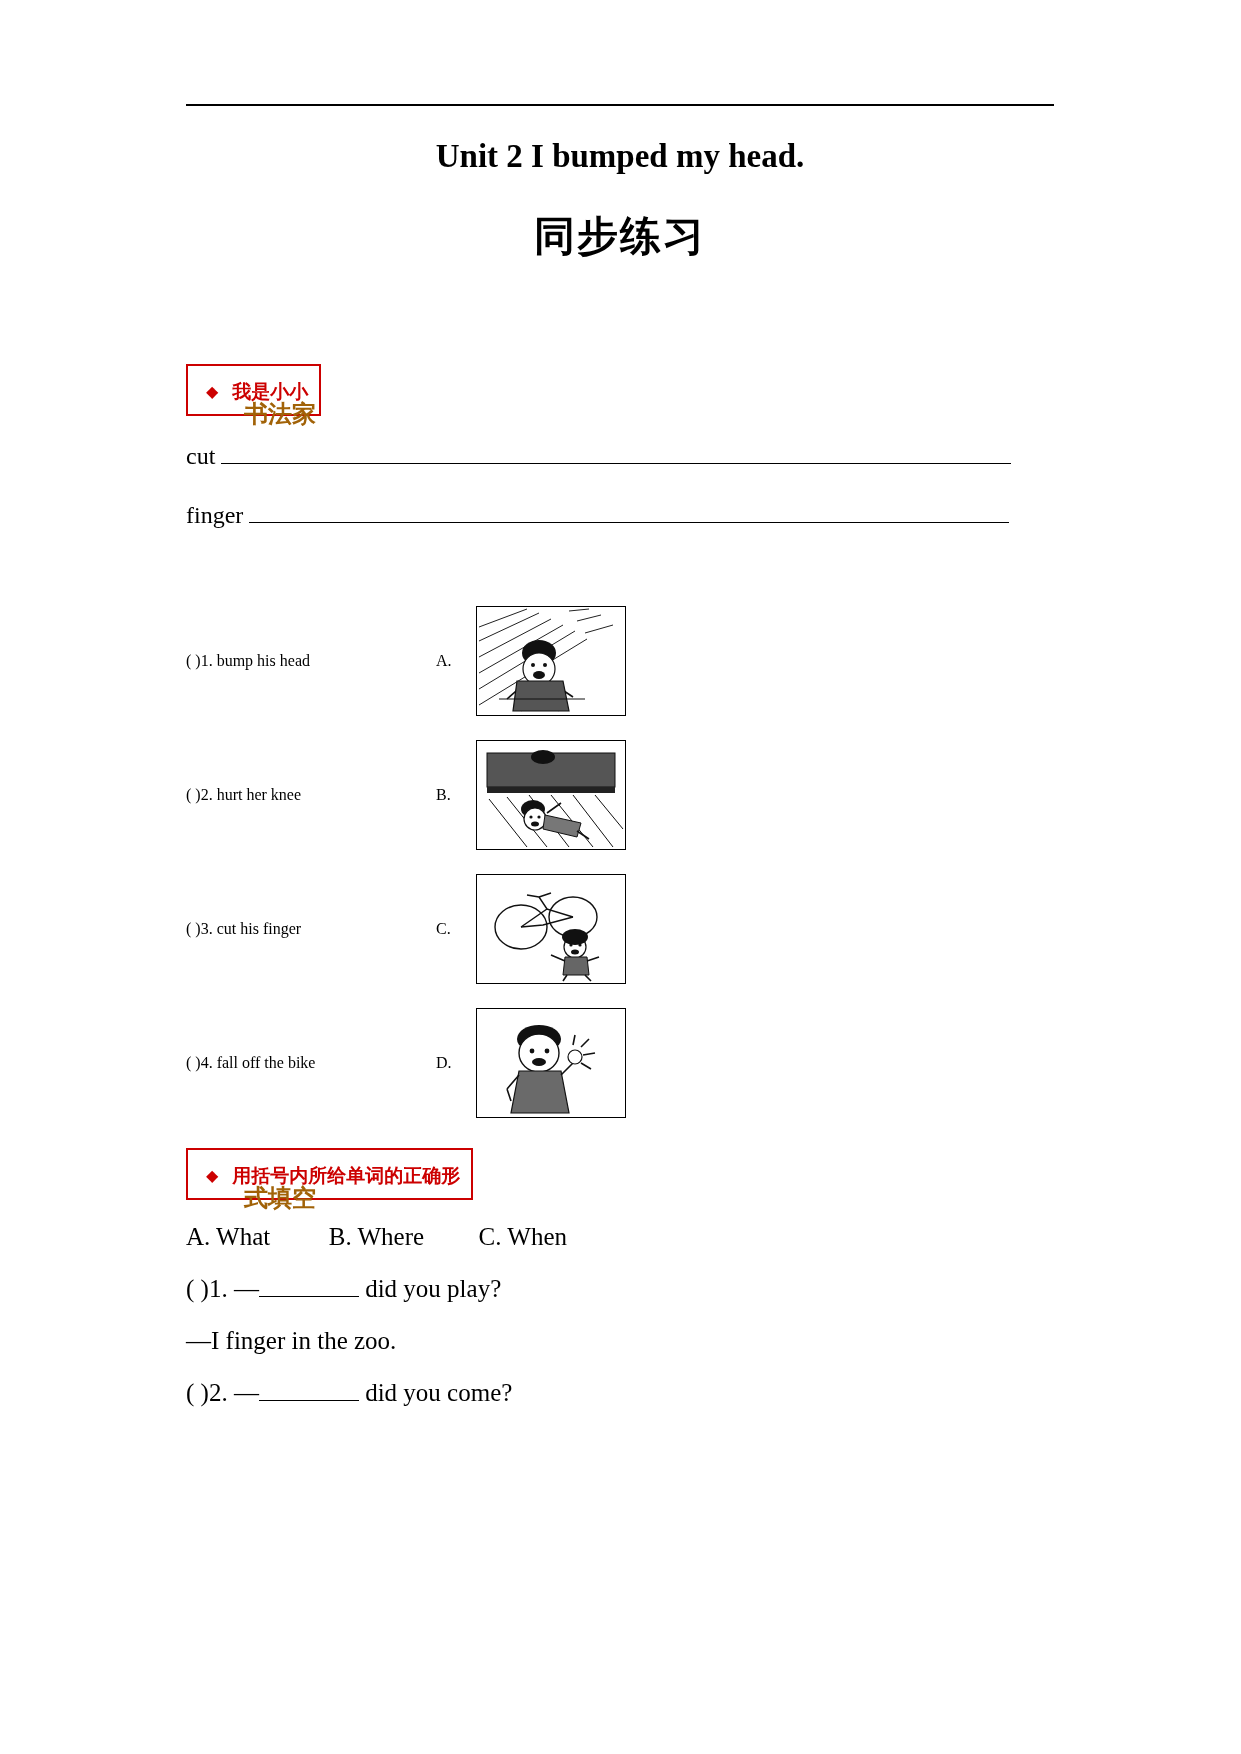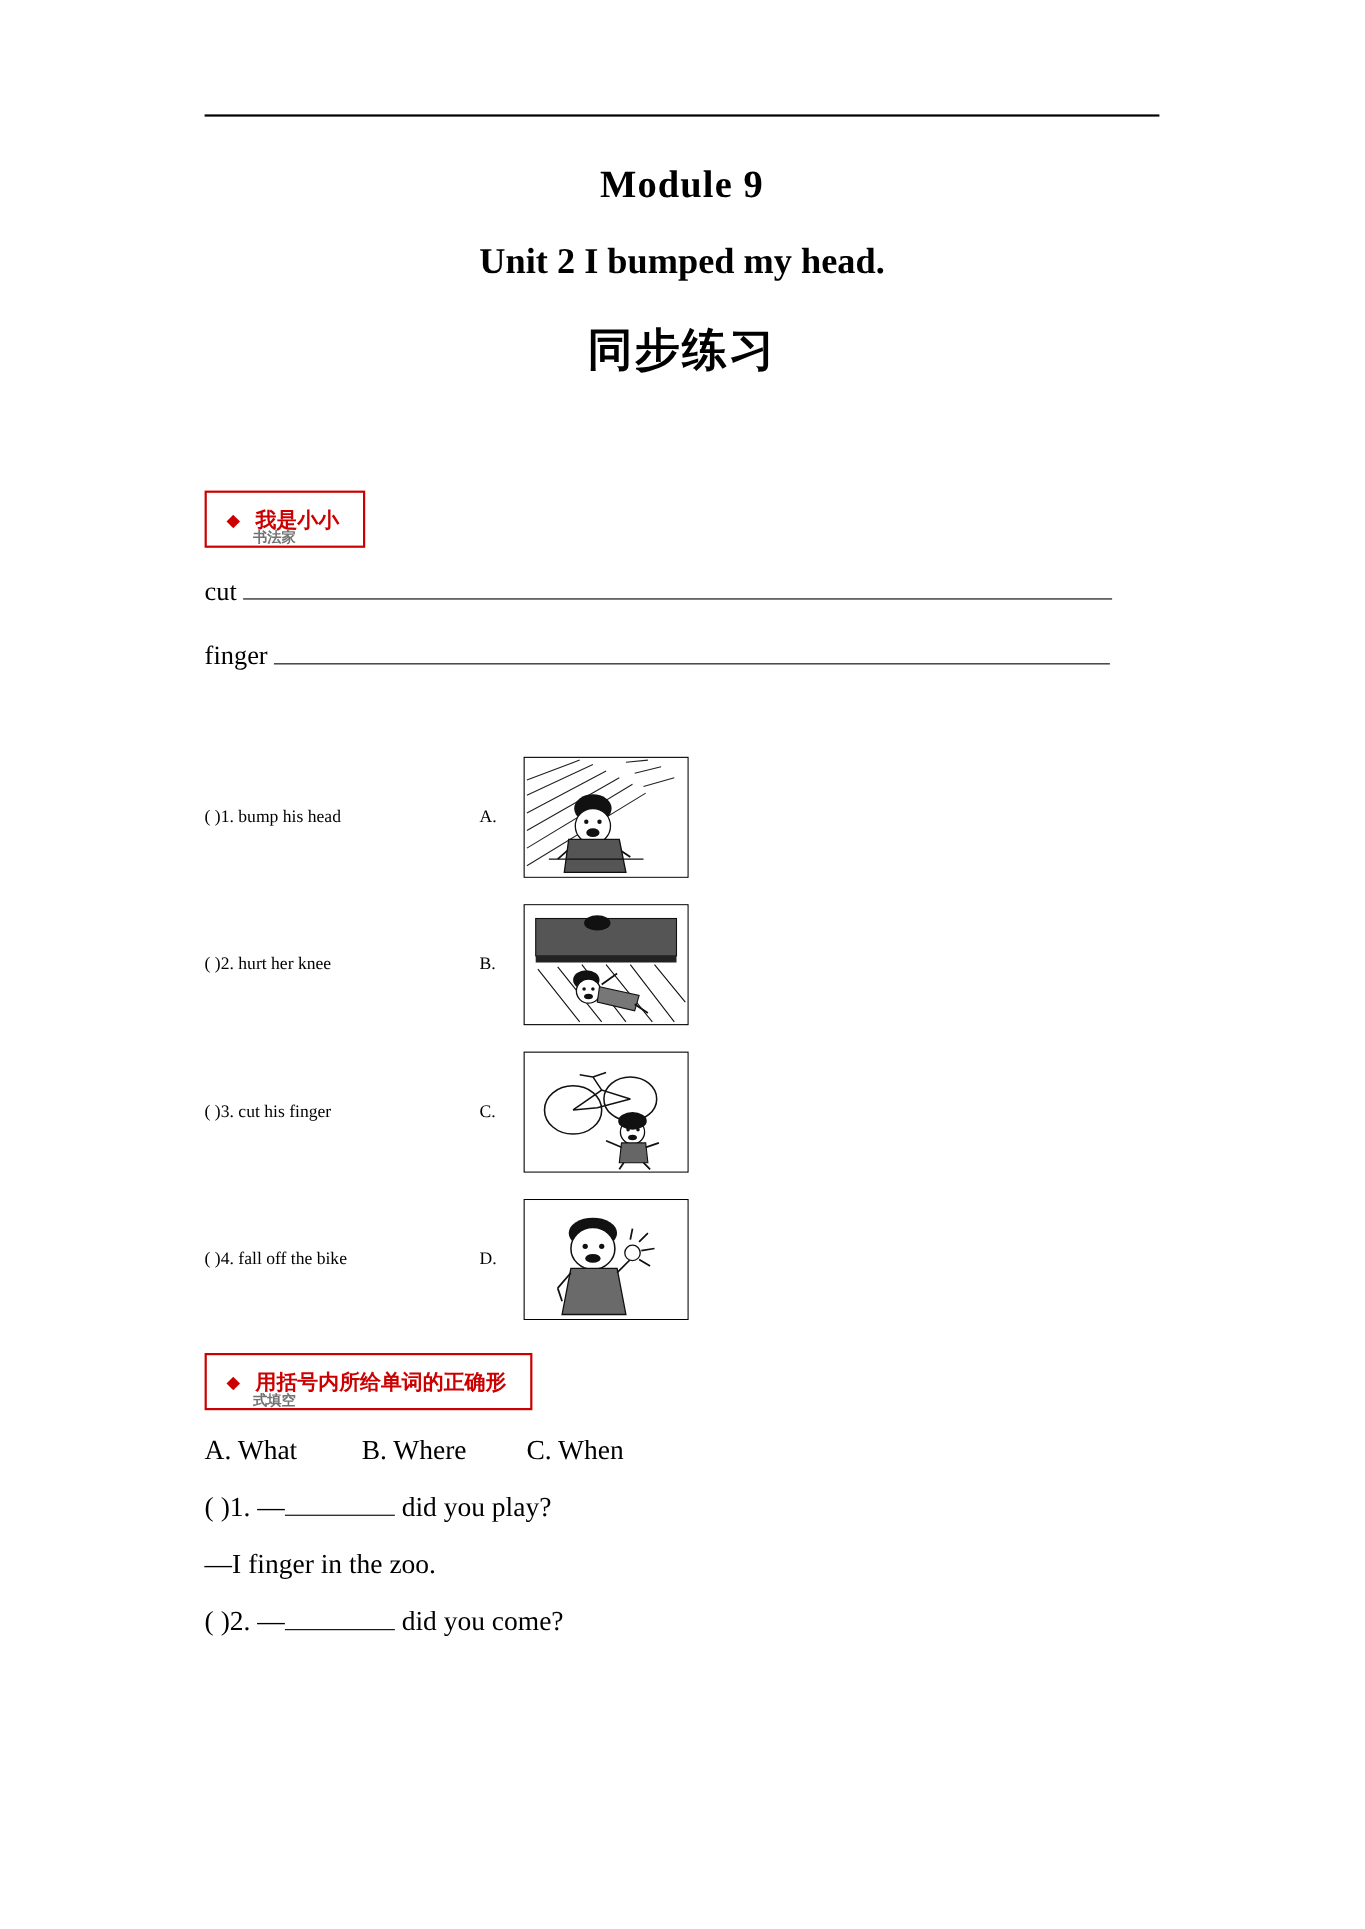--- a/index.html
+++ b/index.html
@@ -55,21 +55,21 @@
   }
 
   .section-banner {
     position: relative;
     display: inline-block;
     border: 2px solid #cc0000;
     color: #cc0000;
     font-family: "DejaVu Sans", sans-serif;
     font-weight: bold;
     font-size: 19px;
-    padding: 12px 22px 12px 18px;
+    padding: 12px 11px 12px 18px;
     box-sizing: border-box;
     height: 52px;
     overflow: hidden;
     white-space: nowrap;
     vertical-align: middle;
     line-height: 26px;
   }
   .section-banner .diamond {
     color: #cc0000;
     font-size: 16px;
@@ -80,26 +80,26 @@
   .banner-wrap {
     margin-left: 0;
     position: relative;
   }
   .banner-clip {
     position: relative;
     display: inline-block;
   }
   .banner-second-line {
     position: absolute;
-    left: 44px;
+    left: 58px;
     top: 34px;
-    color: #737373;
+    color: #a16207;
     font-family: "DejaVu Sans", sans-serif;
     font-weight: bold;
-    font-size: 13px;
+    font-size: 24px;
     white-space: nowrap;
   }
 
   .line-item {
     font-size: 24px;
     margin: 0;
     padding: 0;
     line-height: 1.2;
     white-space: nowrap;
   }
@@ -147,21 +147,20 @@
   }
 </style>
 </head>
 <body>
 
 <div class="page">
   <div class="content">
 
     <div class="top-rule"></div>
 
-    <h1 class="title-main">Module  9</h1>
     <h2 class="title-sub">Unit 2 I bumped my head.</h2>
     <h3 class="title-cn">同步练习</h3>
 
     <div style="height:100px;"></div>
     <div class="banner-wrap">
       <span class="banner-clip">
         <span class="section-banner">
           <span class="diamond">◆</span><span>我是小小</span>
         </span>
         <span class="banner-second-line">书法家</span>

